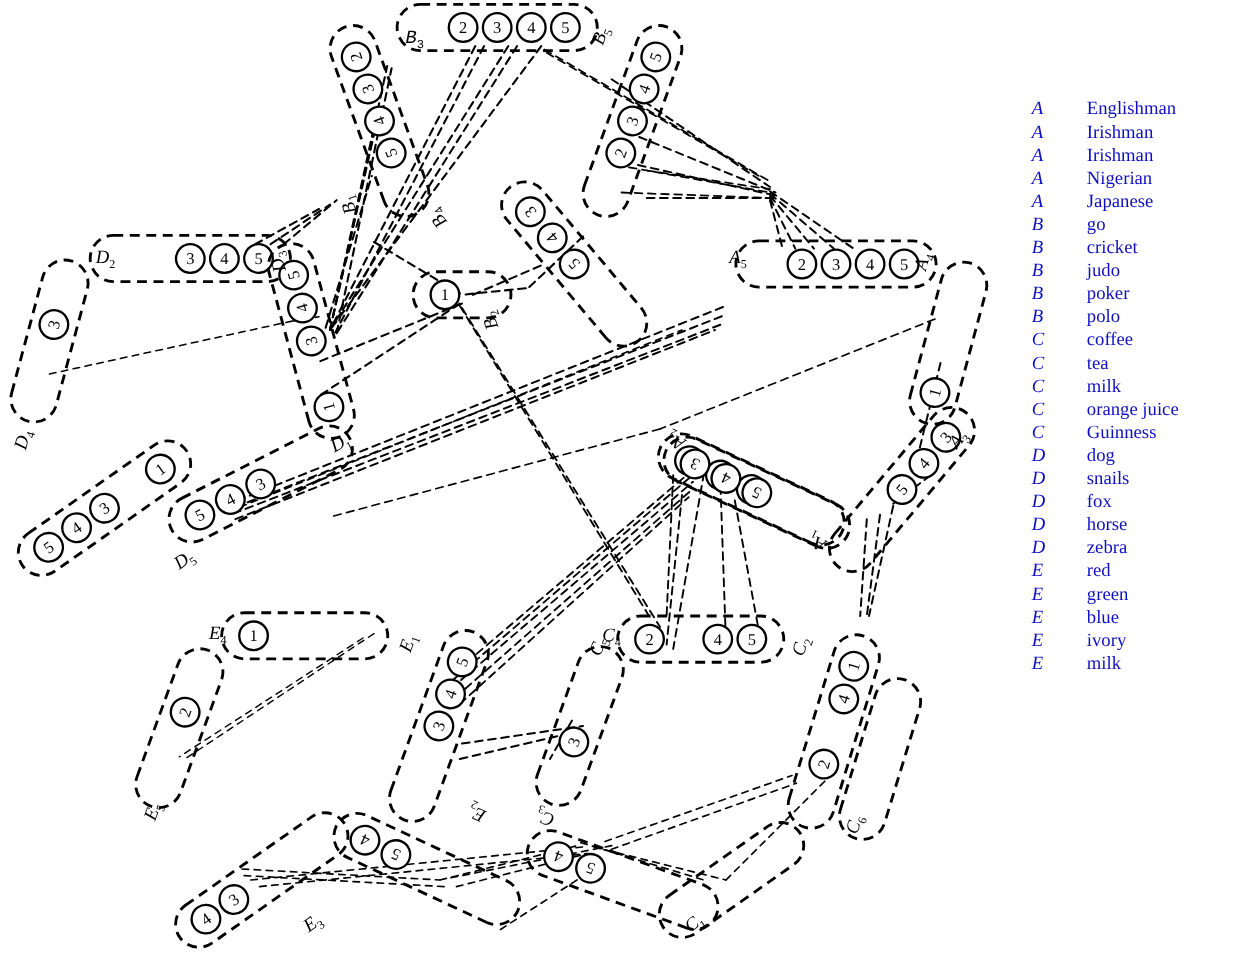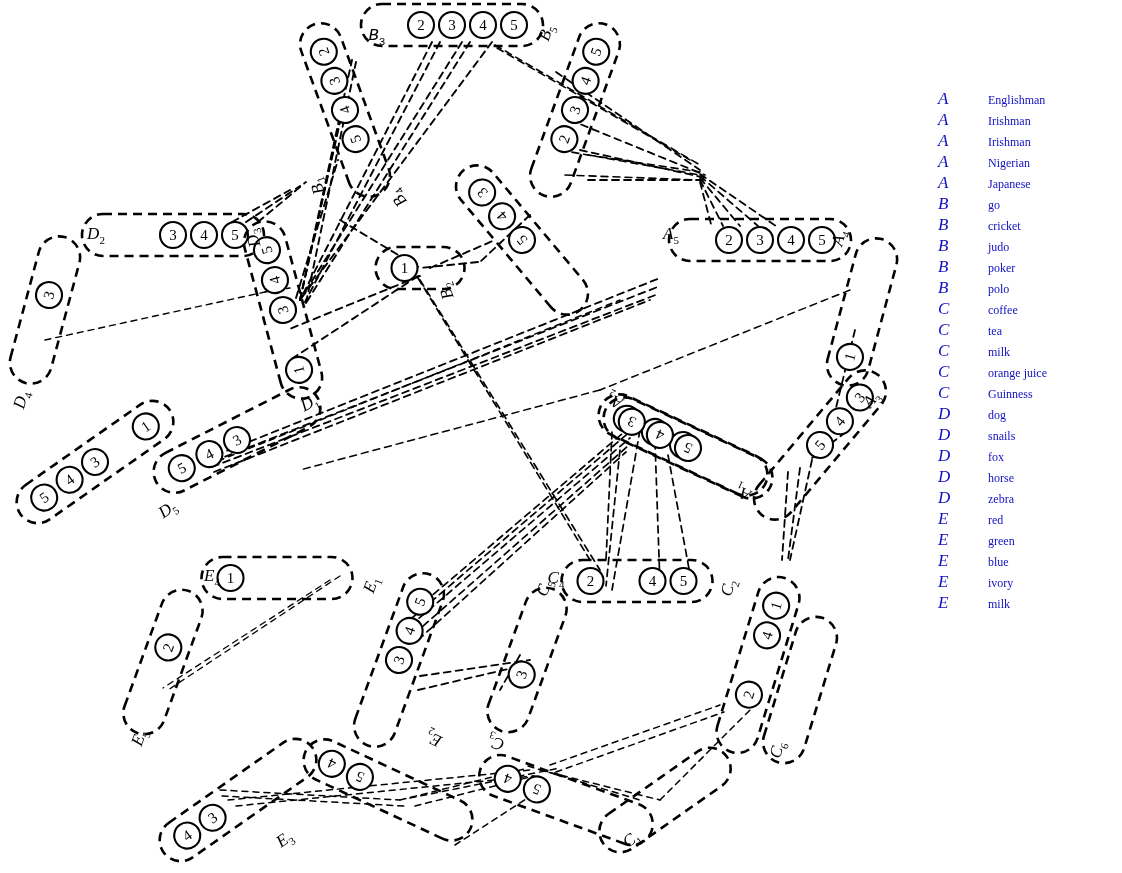--- a/index.html
+++ b/index.html
@@ -3,21 +3,21 @@
 <meta charset="utf-8">
 <style>
   html,body{margin:0;padding:0;background:#fff;}
   body{width:1122px;height:873px;position:relative;overflow:hidden;
        font-family:"Liberation Serif",serif;}
   #canvas{position:absolute;left:0;top:0;width:1122px;height:873px;}
   #legend{position:absolute;left:938px;top:88px;width:180px;color:#1010c0;}
   #legend table{border-collapse:collapse;}
   #legend td{padding:2px 0;font-size:17px;color:#1010c0;line-height:1.0;vertical-align:baseline;}
   #legend td.sym{width:42px;font-style:italic;font-size:17px;white-space:nowrap;}
-  #legend td.txt{padding-left:8px;font-size:12px;}
+  #legend td.txt{padding-left:8px;font-size:17px;}
   .gl{position:absolute;font-style:italic;font-size:17px;color:#000;white-space:nowrap;}
   .gl sub{font-style:normal;font-size:11px;}
 </style>
 </head>
 <body>
 
 <svg id="canvas" viewBox="0 0 1122 873" xmlns="http://www.w3.org/2000/svg">
   <g id="edges" fill="none" stroke="#000" stroke-linecap="round">
 
     <g stroke-width="1.9" stroke-dasharray="7,5">
@@ -496,21 +496,21 @@
     <div class="gl" style="left: 840px; top: 238px; transform: translate(-50%, -50%) rotate(285deg);"><span>A</span><sub>4</sub></div>
     <div class="gl" style="left: 872px; top: 400px; transform: translate(-50%, -50%) rotate(310deg);"><span>A</span><sub>3</sub></div>
     <div class="gl" style="left: 615px; top: 400px; transform: translate(-50%, -50%) rotate(205deg);"><span>A</span><sub>2</sub></div>
     <div class="gl" style="left: 743px; top: 492px; transform: translate(-50%, -50%) rotate(205deg);"><span>A</span><sub>1</sub></div>
     <div class="gl" style="left: 556px; top: 579px; transform: translate(-50%, -50%) rotate(0deg);"><span>C</span><sub>4</sub></div>
     <div class="gl" style="left: 729px; top: 588px; transform: translate(-50%, -50%) rotate(287deg);"><span>C</span><sub>2</sub></div>
     <div class="gl" style="left: 778px; top: 750px; transform: translate(-50%, -50%) rotate(287deg);"><span>C</span><sub>6</sub></div>
     <div class="gl" style="left: 632px; top: 840px; transform: translate(-50%, -50%) rotate(325deg);"><span>C</span><sub>1</sub></div>
     <div class="gl" style="left: 496px; top: 742px; transform: translate(-50%, -50%) rotate(200deg);"><span>C</span><sub>3</sub></div>
     <div class="gl" style="left: 545px; top: 588px; transform: translate(-50%, -50%) rotate(290deg);"><span>C</span><sub>5</sub></div>
-    <div class="gl" style="left: 212px; top: 577px; transform: translate(-50%, -50%) rotate(0deg);"><span>E</span><sub>4</sub></div>
+    <div class="gl" style="left: 198px; top: 577px; transform: translate(-50%, -50%) rotate(0deg);"><span>E</span><sub>4</sub></div>
     <div class="gl" style="left: 372px; top: 585px; transform: translate(-50%, -50%) rotate(290deg);"><span>E</span><sub>1</sub></div>
     <div class="gl" style="left: 140px; top: 738px; transform: translate(-50%, -50%) rotate(290deg);"><span>E</span><sub>5</sub></div>
     <div class="gl" style="left: 285px; top: 840px; transform: translate(-50%, -50%) rotate(325deg);"><span>E</span><sub>3</sub></div>
     <div class="gl" style="left: 434px; top: 738px; transform: translate(-50%, -50%) rotate(205deg);"><span>E</span><sub>2</sub></div>
   </div>
 
 <div id="legend">
   <table>
     <tbody id="legend-body">
         <tr>

